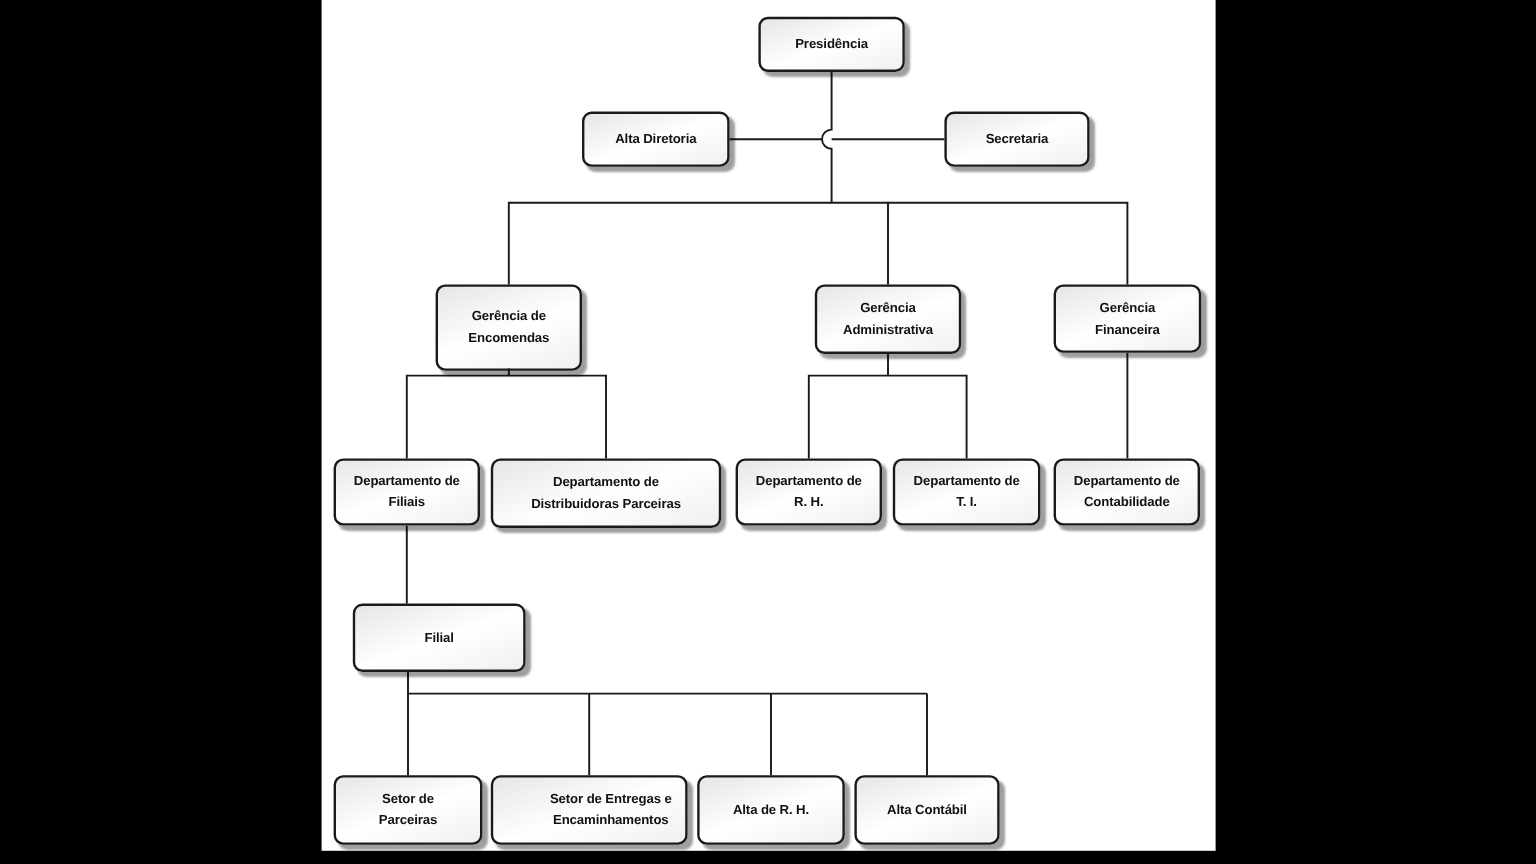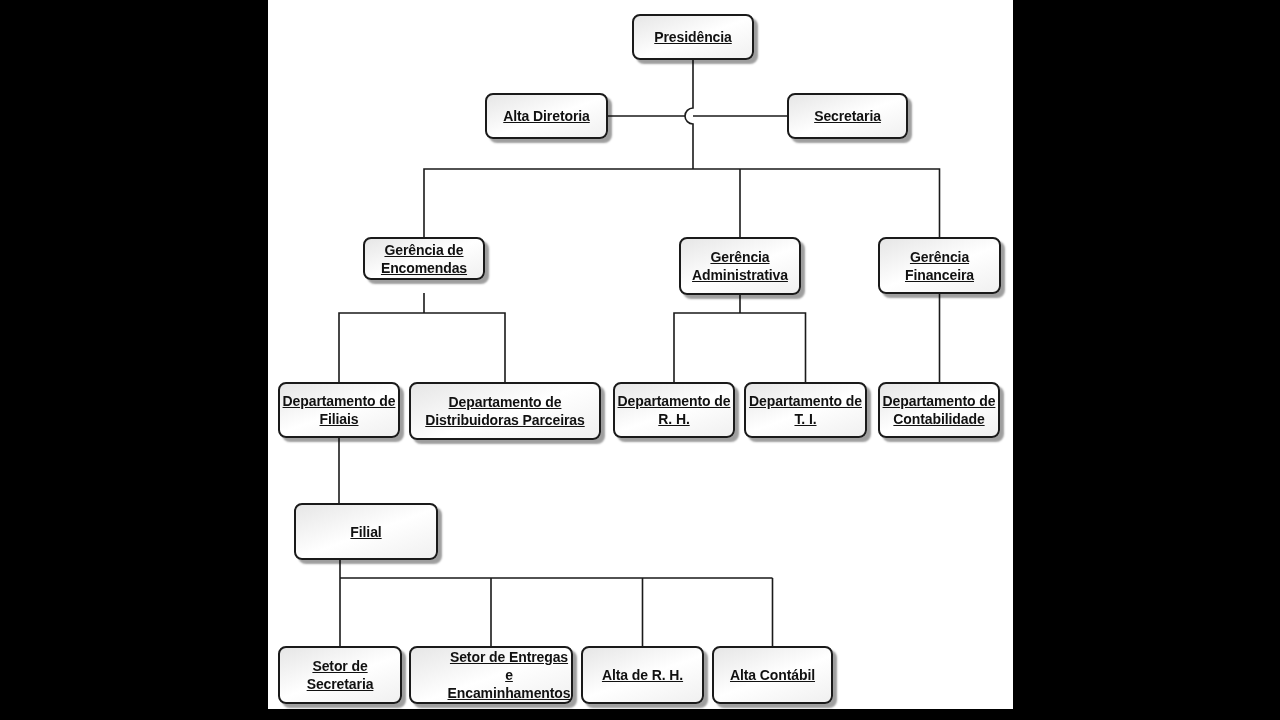--- a/index.html
+++ b/index.html
@@ -42,26 +42,25 @@
     border-radius: 8px;
     background: linear-gradient(160deg, #e6e6e6 0%, #ffffff 52%, #f0f0f0 100%);
     box-shadow: 4px 4px 2px rgba(0,0,0,0.38);
     display: flex;
     align-items: center;
     justify-content: center;
     text-align: center;
   }
   .node .label {
     font-weight: bold;
-    font-size: 14px;
+    font-size: 11px;
     line-height: 18px;
     color: #111111;
     white-space: pre-line;
     letter-spacing: -0.1px;
-    text-decoration: underline;
   }
 </style>
 </head>
 <body>
 
 <div id="stage">
   <div id="canvas"></div>
 
   <svg id="connectors" width="1280" height="720" viewBox="0 0 1280 720">
 
@@ -87,21 +86,21 @@
   </div>
 
   <div class="node" style="left:485px; top:93px; width:123px; height:46px;">
     <span class="label">Alta Diretoria</span>
   </div>
 
   <div class="node" style="left:787px; top:93px; width:121px; height:46px;">
     <span class="label">Secretaria</span>
   </div>
 
-  <div class="node" style="left:363px; top:237px; width:122px; height:43px;">
+  <div class="node" style="left:363px; top:237px; width:122px; height:72px;">
     <span class="label">Gerência de
 Encomendas</span>
   </div>
 
   <div class="node" style="left:679px; top:237px; width:122px; height:58px;">
     <span class="label">Gerência
 Administrativa</span>
   </div>
 
   <div class="node" style="left:878px; top:237px; width:123px; height:57px;">
@@ -133,21 +132,21 @@
     <span class="label">Departamento de
 Contabilidade</span>
   </div>
 
   <div class="node" style="left:294px; top:503px; width:144px; height:57px;justify-content:center;">
     <span class="label">Filial</span>
   </div>
 
   <div class="node" style="left:278px; top:646px; width:124px; height:58px;">
     <span class="label">Setor de
-Secretaria</span>
+Parceiras</span>
   </div>
 
   <div class="node" style="left:409px; top:646px; width:164px; height:58px;padding-left:36px;">
     <span class="label">Setor de Entregas e
 Encaminhamentos</span>
   </div>
 
   <div class="node" style="left:581px; top:646px; width:123px; height:58px;">
     <span class="label">Alta de R. H.</span>
   </div>

